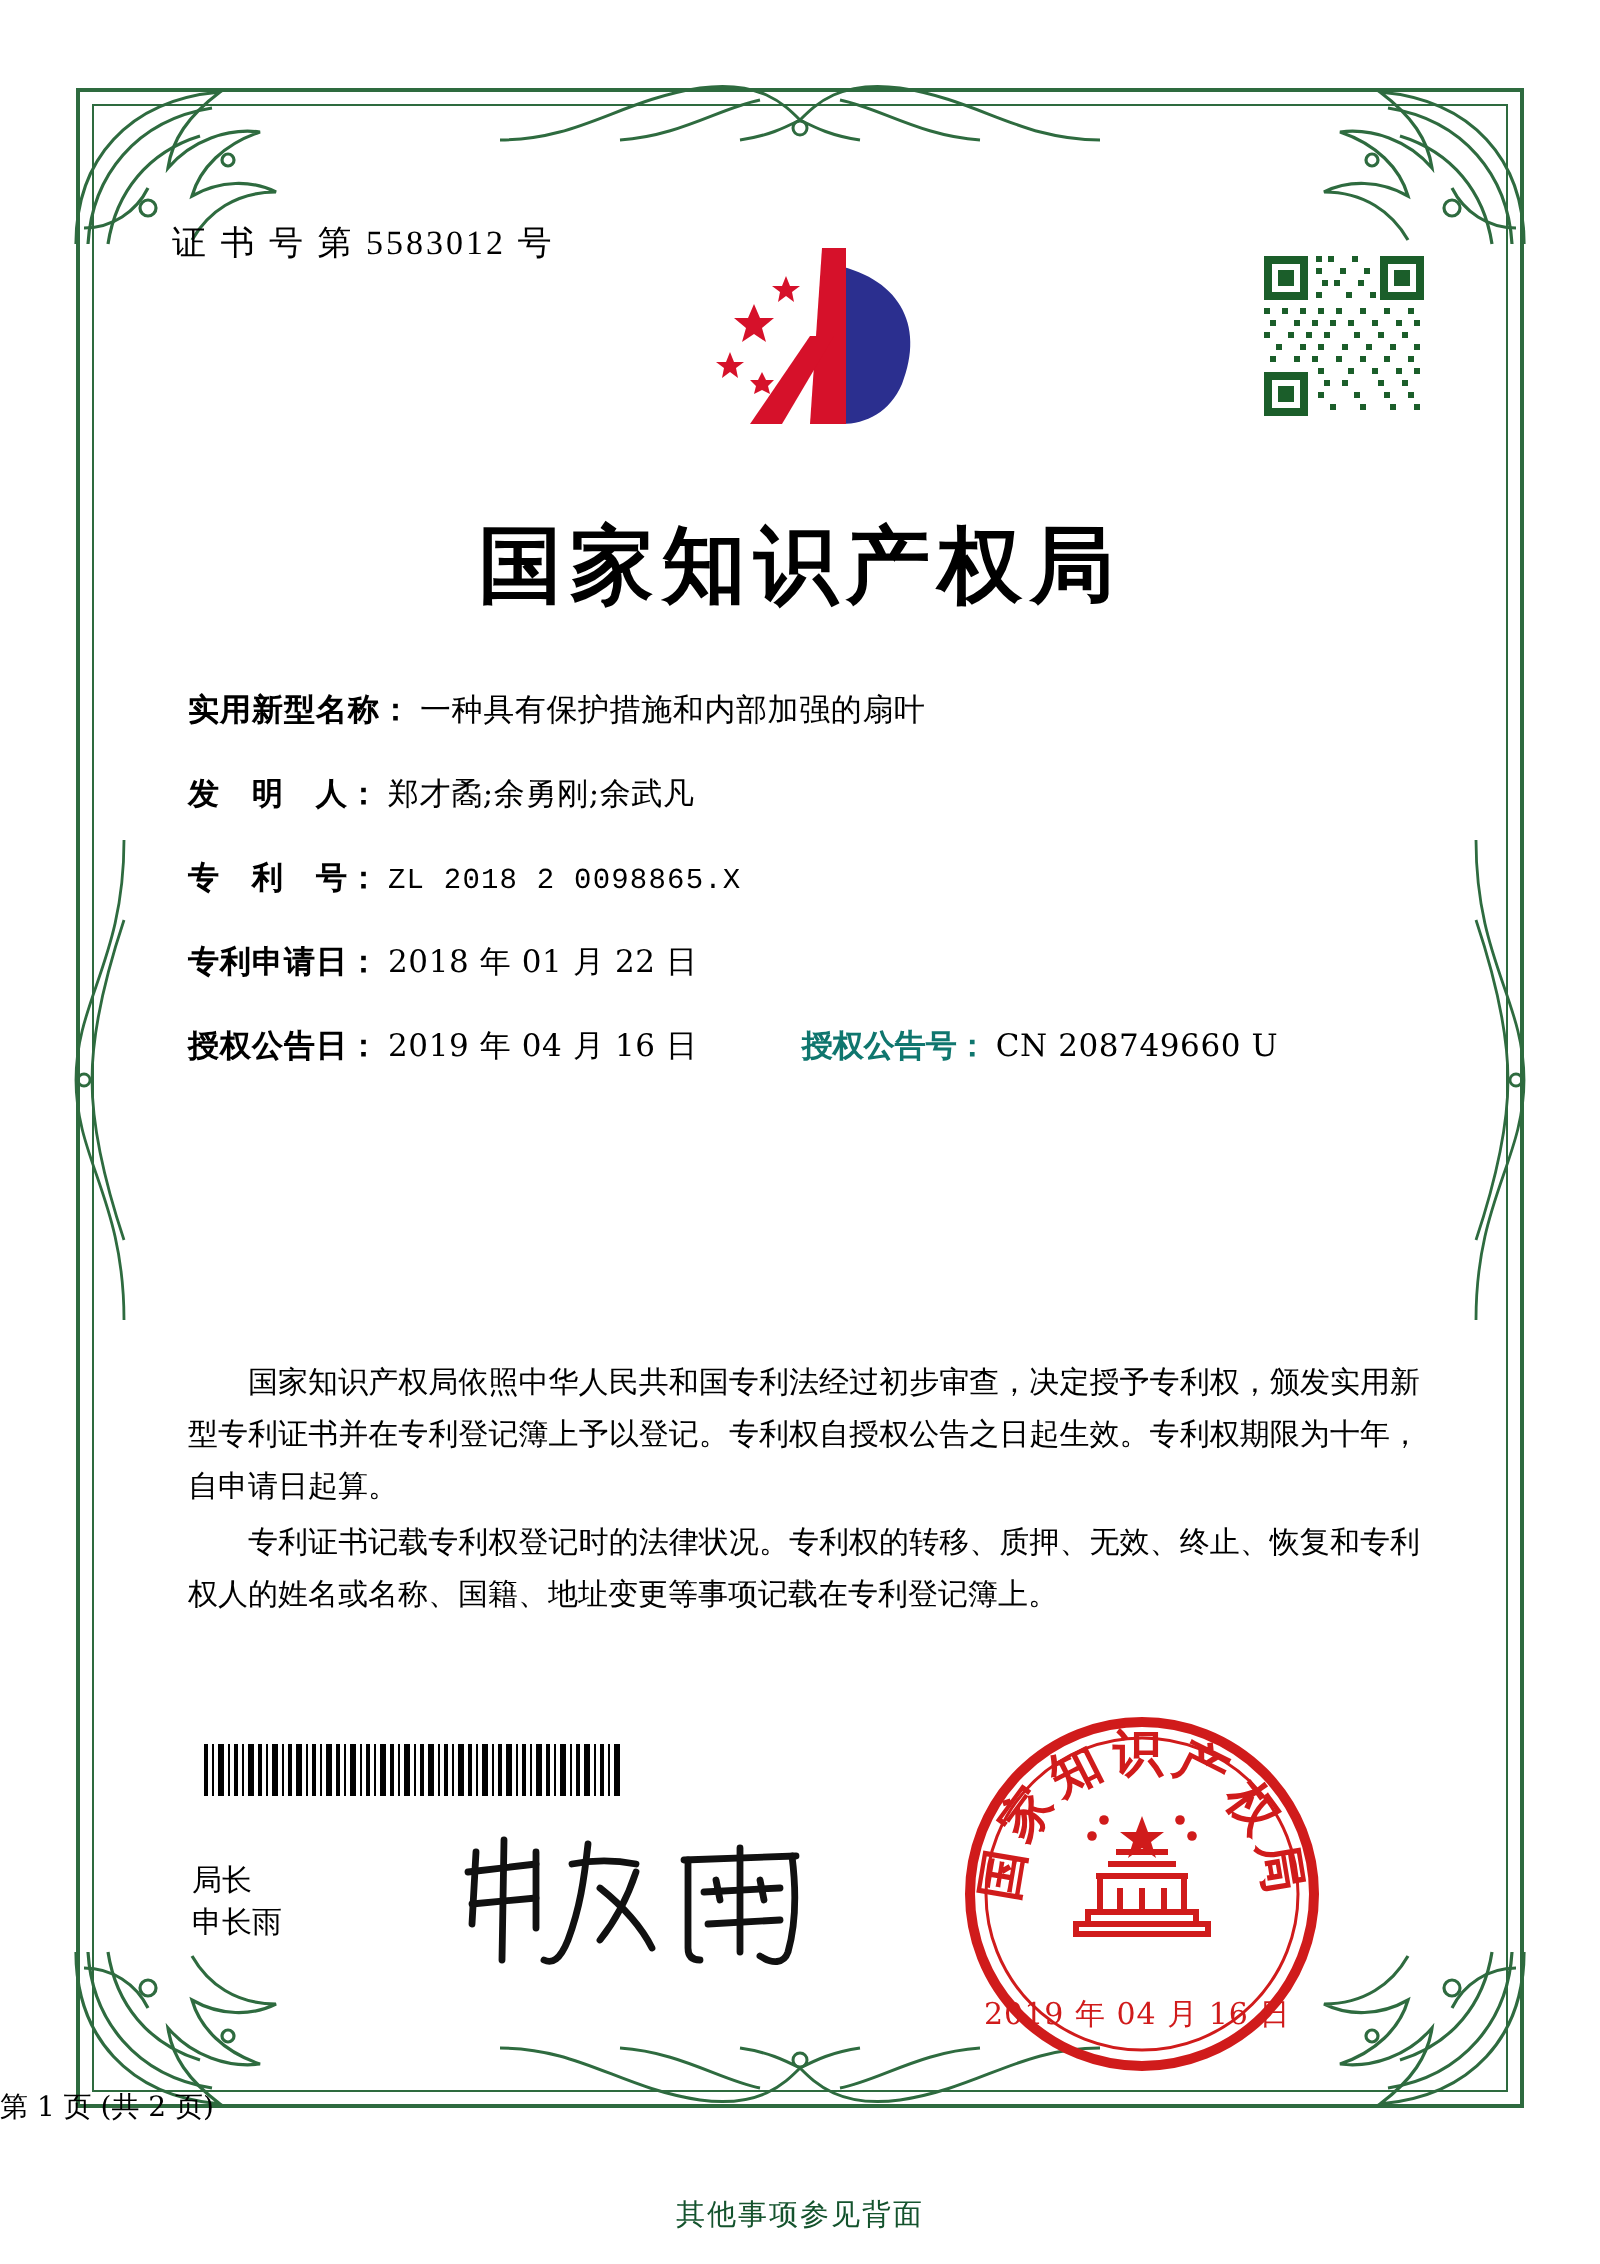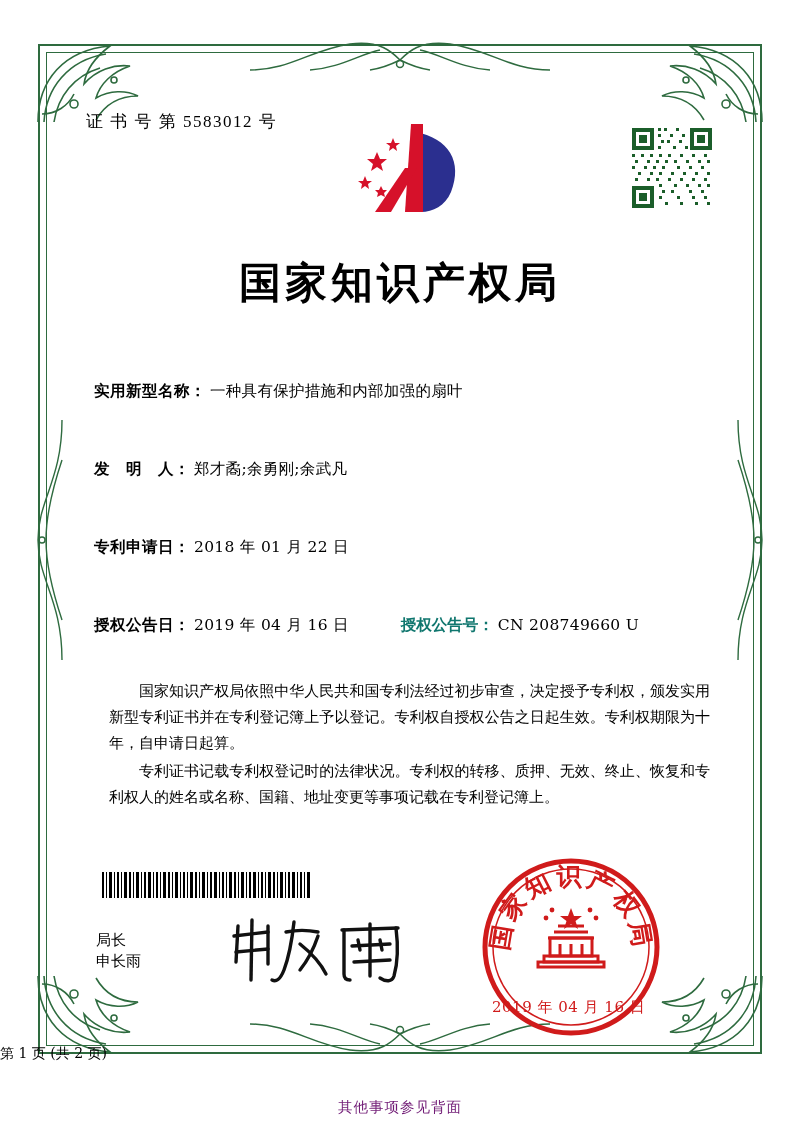--- a/index.html
+++ b/index.html
@@ -137,21 +137,20 @@
     font-family: Liberation Serif, serif;
     font-weight: 600;
     color: #000;
     letter-spacing: 0.5px;
   }
   .field-value {
     font-family: "DejaVu Serif", serif;
     color: #000;
     margin-left: 4px;
     letter-spacing: 0.3px;
-    margin-top: 36px;
   }
   .field-value.mono {
     font-family: "Liberation Mono", monospace;
     font-size: 14.5px;
     letter-spacing: 0.6px;
   }
   .field-row .sub-label {
     margin-left: 52px;
     font-family: "DejaVu Serif", serif;
     font-weight: 600;
@@ -163,21 +162,21 @@
     left: 8px;
     top: 568px;
     width: 616px;
     font-family: "DejaVu Serif", serif;
     font-size: 15px;
     line-height: 26px;
     color: #000;
     text-align: justify;
   }
   .paragraphs p {
-    margin: 0 0 2px 15px;
+    margin: 0 0 2px 0;
     text-indent: 30px;
   }
 
   
   .barcode {
     position: absolute;
     left: 102px;
     top: 872px;
     width: 210px;
     height: 26px;
@@ -234,21 +233,21 @@
     color: #000;
   }
   .footnote {
     position: absolute;
     left: 0;
     top: 1098px;
     width: 800px;
     text-align: center;
     font-family: "DejaVu Serif", serif;
     font-size: 14.5px;
-    color: #701a75;
+    color: #14532d;
     letter-spacing: 1px;
   }
 </style>
 </head>
 <body>
 
 <div class="cert-frame"></div>
 <div class="cert-frame-inner"></div>
 
 <div class="corner tl">
@@ -453,20 +452,24 @@
   <div class="fields">
     <div class="field-row">
       <span class="field-label">实用新型名称：</span>
       <span class="field-value">一种具有保护措施和内部加强的扇叶</span>
     </div>
     <div class="field-row">
       <span class="field-label">发　明　人：</span>
       <span class="field-value">郑才矞;余勇刚;余武凡</span>
     </div>
     <div class="field-row">
+      <span class="field-label">专　利　号：</span>
+      <span class="field-value mono">ZL 2018 2 0098865.X</span>
+    </div>
+    <div class="field-row">
       <span class="field-label">专利申请日：</span>
       <span class="field-value">2018 年 01 月 22 日</span>
     </div>
     <div class="field-row">
       <span class="field-label">授权公告日：</span>
       <span class="field-value">2019 年 04 月 16 日</span>
       <span class="sub-label">授权公告号：</span>
       <span class="field-value">CN 208749660 U</span>
     </div>
   </div>

